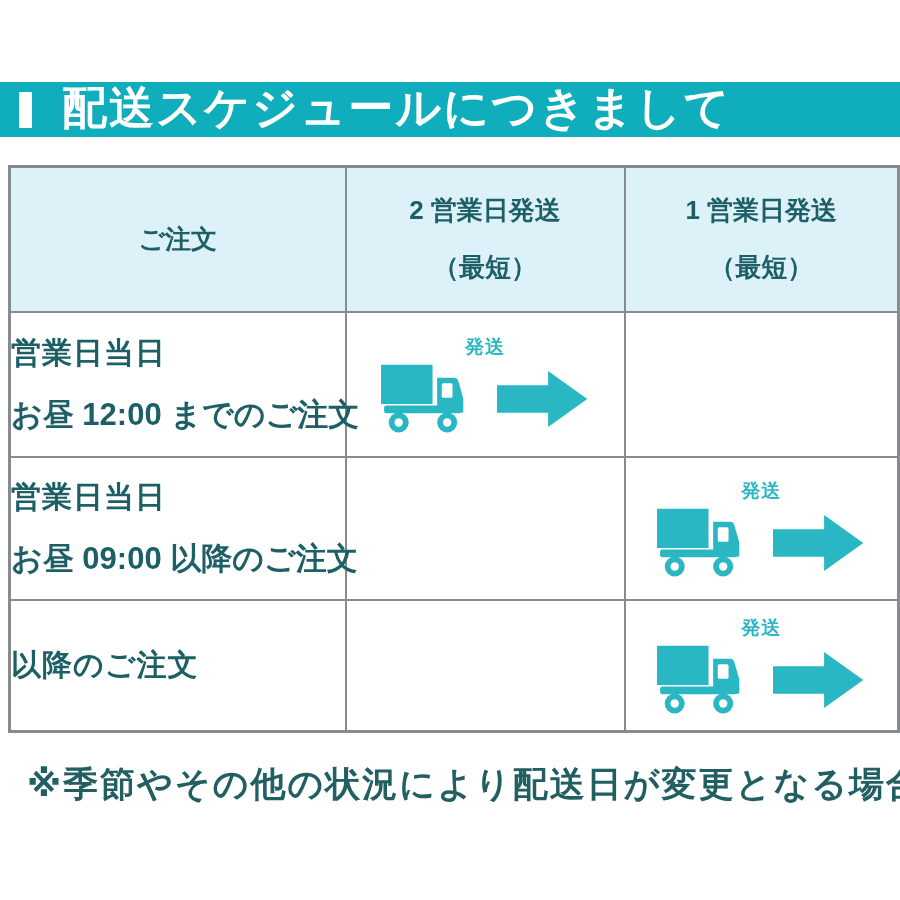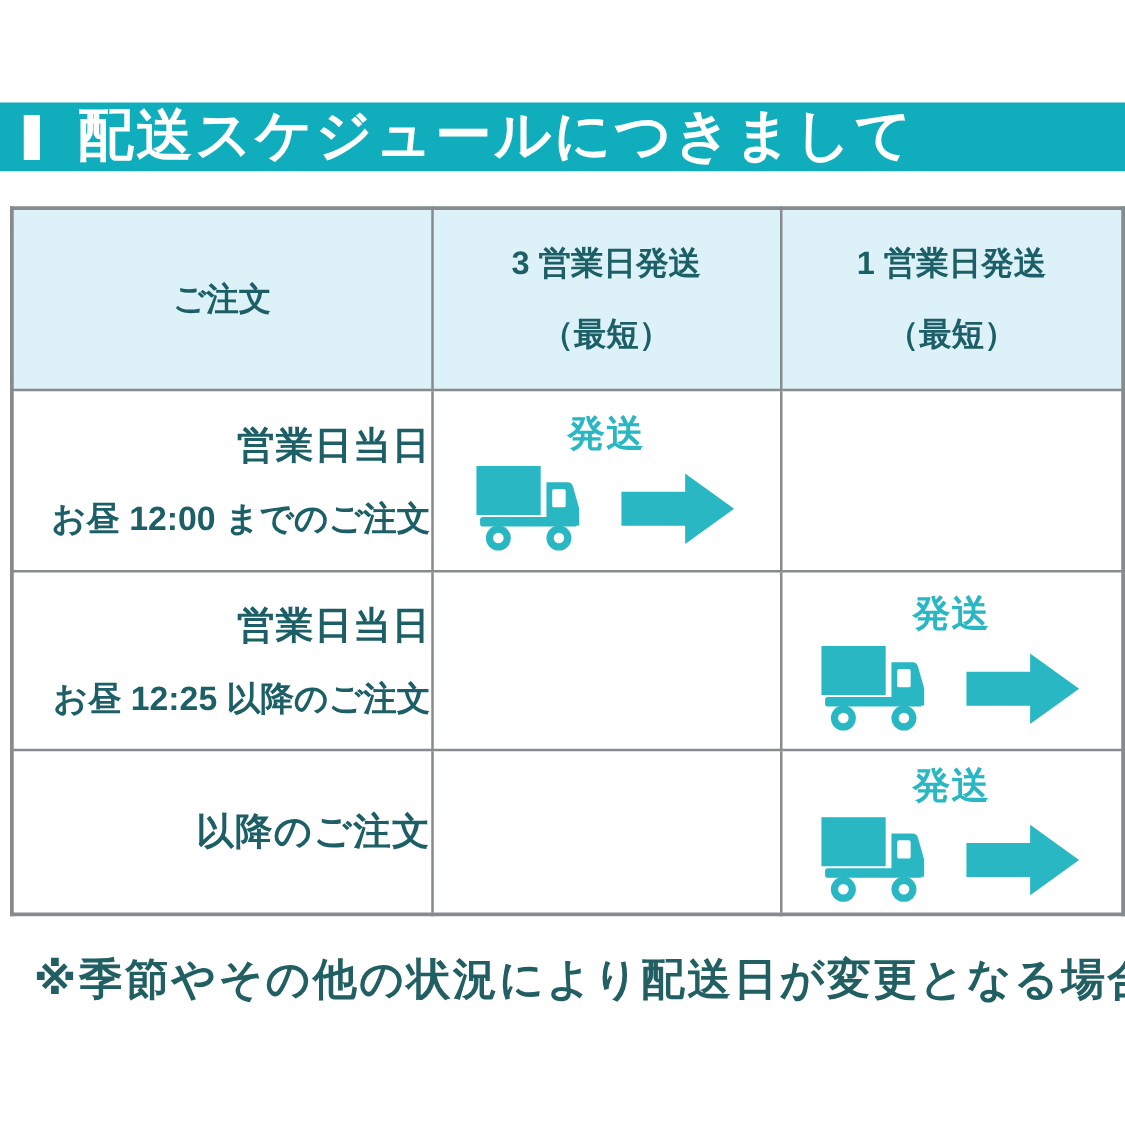--- a/index.html
+++ b/index.html
@@ -42,26 +42,26 @@
   .row-head{height:145px;}
   .row-1{height:145px;}
   .row-2{height:143px;}
   .row-3{height:132px;}
   .sched-table th{
     background:#dcf2f8;
     color:#1d5f66;font-size:26px;font-weight:bold;
   }
   .head-lines{display:flex;flex-direction:column;gap:22px;align-items:center;}
   .sched-table td{background:#ffffff;color:#1d5f66;}
-  .order-lines{display:flex;flex-direction:column;gap:20px;align-items:flex-end;}
+  .order-lines{display:flex;flex-direction:column;gap:20px;align-items:flex-start;}
   .order-line1{font-size:30px;font-weight:bold;letter-spacing:1px;}
-  .order-line2{font-size:27px;font-weight:bold;white-space:nowrap;}
+  .order-line2{font-size:31px;font-weight:bold;white-space:nowrap;}
   
   .ship-block{display:flex;flex-direction:column;align-items:center;}
-  .ship-label{color:#29b7c4;font-size:30px;font-weight:bold;letter-spacing:1px;margin-bottom:4px;}
+  .ship-label{color:#29b7c4;font-size:19px;font-weight:bold;letter-spacing:1px;margin-bottom:4px;}
   .ship-art{display:flex;align-items:center;gap:16px;color:#29b7c4;}
   .truck-icon svg,.arrow-icon svg{display:block;}
   
   .footnote{
     position:absolute;left:27px;top:750px;width:866px;
     color:#215f63;font-size:35px;font-weight:bold;
     letter-spacing:2px;line-height:1.92;margin:0;
   }
   .footnote span{display:block;white-space:nowrap;}
 </style>
@@ -83,21 +83,21 @@
     </colgroup>
     <tbody>
         <tr class="row-head">
       <th>
         <div class="head-lines">
           <span>ご注文</span>
         </div>
       </th>
       <th>
         <div class="head-lines">
-          <span>3 営業日発送</span>
+          <span>2 営業日発送</span>
           <span>（最短）</span>
         </div>
       </th>
       <th>
         <div class="head-lines">
           <span>1 営業日発送</span>
           <span>（最短）</span>
         </div>
       </th>
     </tr>
@@ -133,21 +133,21 @@
           </div>
         </div>
       </td>
       <td></td>
     </tr>
 
     <tr class="row-2">
       <td>
         <div class="order-lines">
           <span class="order-line1">営業日当日</span>
-          <span class="order-line2">お昼 12:25 以降のご注文</span>
+          <span class="order-line2">お昼 09:00 以降のご注文</span>
         </div>
       </td>
       <td></td>
       <td>
         <div class="ship-block">
           <span class="ship-label">発送</span>
           <div class="ship-art">
             <span class="truck-icon">
               <svg width="100" height="70" viewBox="0 0 130 91" fill="currentColor" xmlns="http://www.w3.org/2000/svg">
                 <rect x="0" y="1" width="67" height="51"></rect>

